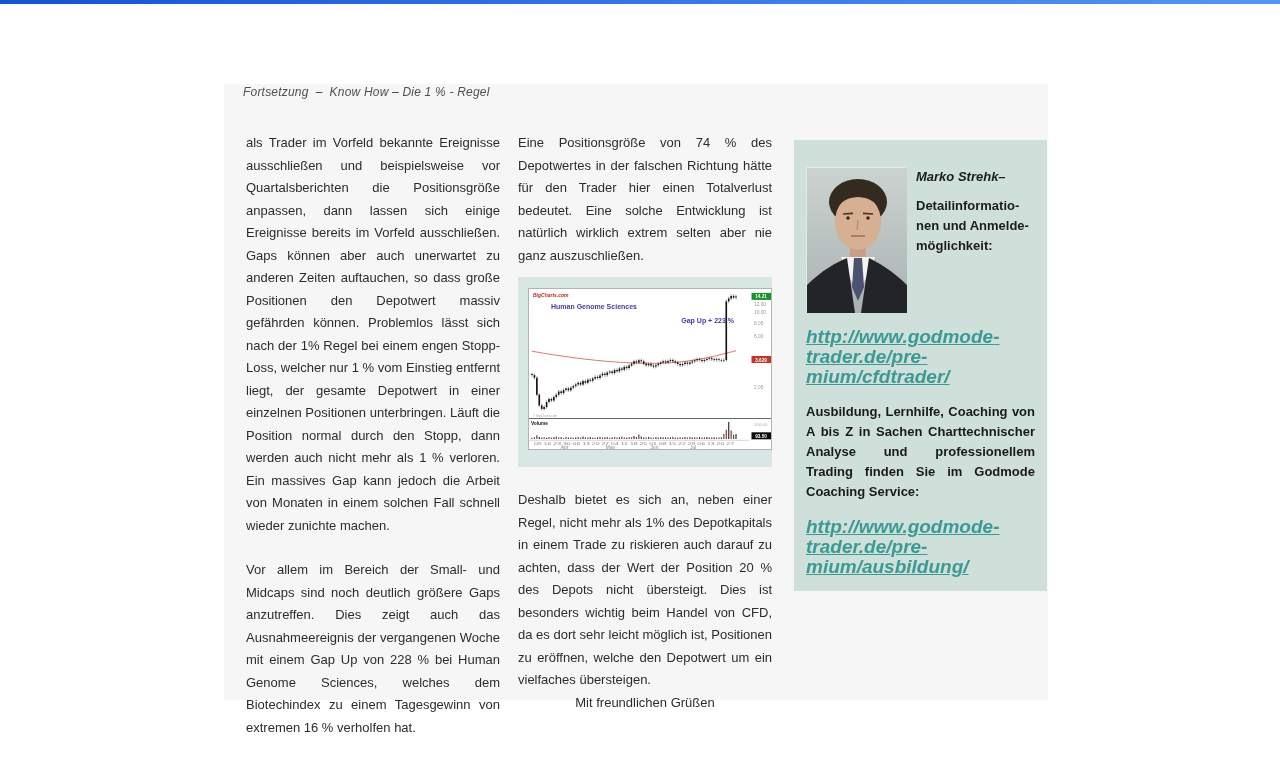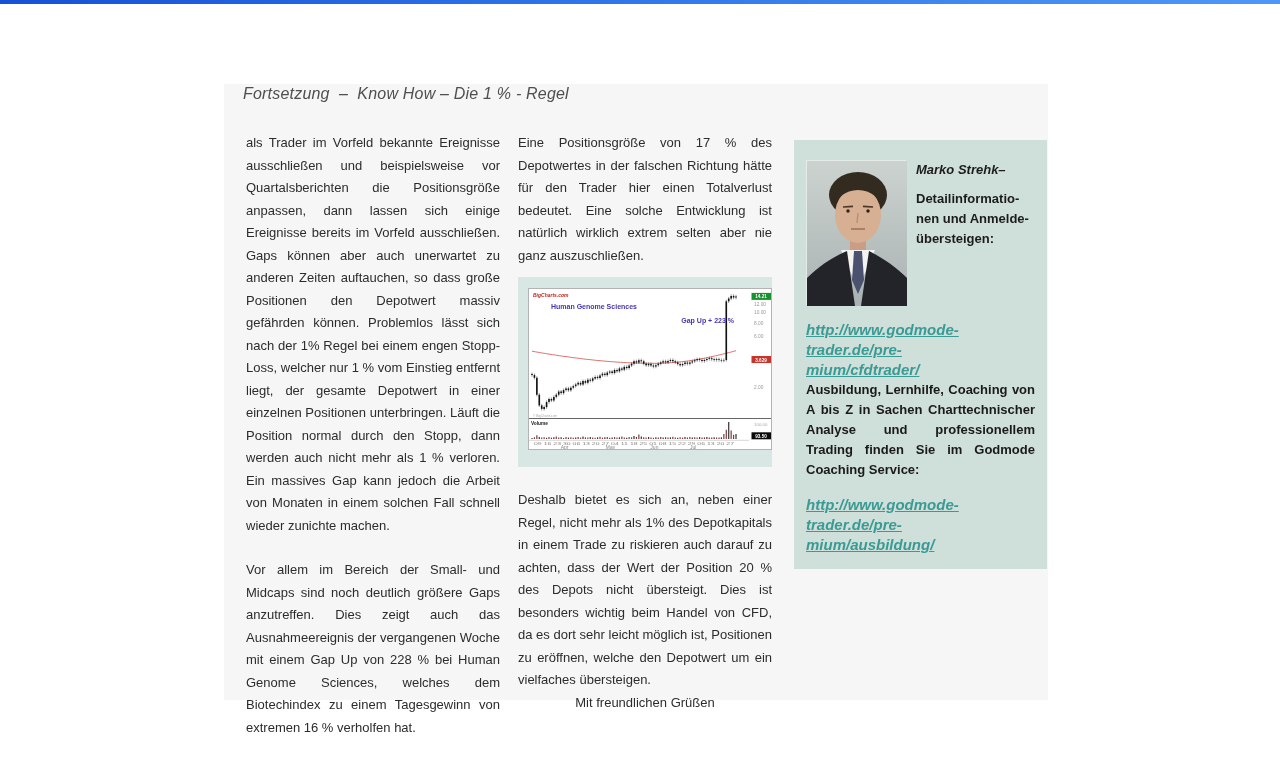--- a/index.html
+++ b/index.html
@@ -2,70 +2,70 @@
 <html><head>
 <meta charset="utf-8">
 <style>
   * { margin:0; padding:0; box-sizing:border-box; }
   html,body { width:1280px; height:768px; background:#ffffff; overflow:hidden;
     font-family:"Liberation Sans","DejaVu Sans",sans-serif; }
   .topbar { position:absolute; left:0; top:0; width:1280px; height:4px;
     background:linear-gradient(90deg,#1751d6 0%,#2f74e8 45%,#4f97f7 100%); }
   .page-block { position:absolute; left:224px; top:84px; width:824px; height:616px;
     background:#f6f6f6; }
-  .page-header { position:absolute; left:19px; top:1px; font-size:16px; font-style:italic;
+  .page-header { position:absolute; left:19px; top:1px; font-size:12px; font-style:italic;
     color:#4f4f4f; letter-spacing:0.2px; white-space:pre; }
   .col { position:absolute; top:48px; width:254px; font-size:13px; line-height:22.5px;
     color:#2c2c2c; text-align:justify; }
   .col p { margin:0; }
   .col .para-gap { margin-top:22px; }
   .col-left { left:22px; }
   .col-mid  { left:294px; }
   .closing { margin-top:24px; text-align:center; }
 
   
   .chart-frame { margin-top:10px; width:254px; height:190px; background:#d8e7e4;
     padding:11px 2px 19px 10px; }
   .chart-inner { width:244px; height:162px; background:#ffffff; border:1px solid #b3b3b3;
     position:relative; }
   .chart-inner svg { display:block; }
 
   
   .sidebar { position:absolute; left:570px; top:56px; width:253px; background:#cfdfda;
-    padding:20px 12px 14px 12px; color:#1c1c1c; }
+    padding:27px 12px 14px 12px; color:#1c1c1c; }
   .author-row { display:flex; }
   .author-photo { width:100px; height:145px; flex:0 0 100px; border:1px solid #e4ece9;
     background:#c4cbc8; }
   .author-photo svg { display:block; }
   .author-meta { margin-left:10px; width:119px; font-size:13px; line-height:20px; }
   .author-name { font-style:italic; font-weight:bold; }
   .author-role { font-style:italic; white-space:pre-line; }
   .detail-label { font-weight:bold; white-space:pre-line; margin-top:9px; }
-  .sidebar-link { display:block; margin-top:15px; font-size:15px; line-height:20px;
+  .sidebar-link { display:block; margin-top:15px; font-size:19px; line-height:20px;
     font-weight:bold; font-style:italic; color:#3a9a94; text-decoration:underline;
     white-space:pre-line; }
-  .coaching-text { font-size:13px; line-height:20px; font-weight:bold;
+  .coaching-text { margin-top:15px; font-size:13px; line-height:20px; font-weight:bold;
     text-align:justify; color:#1a1a1a; }
 </style>
 </head>
 <body>
 
 <div class="topbar"></div>
 
 <div class="page-block">
 
   <div class="page-header">Fortsetzung  –  Know How – Die 1 % - Regel</div>
 
   <div class="col col-left">
     <p>als Trader im Vorfeld bekannte Ereignisse ausschließen und beispielsweise vor Quartalsberichten die Positionsgröße anpassen, dann lassen sich einige Ereignisse bereits im Vorfeld ausschließen. Gaps können aber auch unerwartet zu anderen Zeiten auftauchen, so dass große Positionen den Depotwert massiv gefährden können. Problemlos lässt sich nach der 1% Regel bei einem engen Stopp-Loss, welcher nur 1 % vom Einstieg entfernt liegt, der gesamte Depotwert in einer einzelnen Positionen unterbringen. Läuft die Position normal durch den Stopp, dann werden auch nicht mehr als 1 % verloren. Ein massives Gap kann jedoch die Arbeit von Monaten in einem solchen Fall schnell wieder zunichte machen.</p>
     <p class="para-gap">Vor allem im Bereich der Small- und Midcaps sind noch deutlich größere Gaps anzutreffen. Dies zeigt auch das Ausnahmeereignis der vergangenen Woche mit einem Gap Up von 228 % bei Human Genome Sciences, welches dem Biotechindex zu einem Tagesgewinn von extremen 16 % verholfen hat.</p>
   </div>
 
   <div class="col col-mid">
-    <p>Eine Positionsgröße von 17 % des Depotwertes in der falschen Richtung hätte für den Trader hier einen Totalverlust bedeutet. Eine solche Entwicklung ist natürlich wirklich extrem selten aber nie ganz auszuschließen.</p>
+    <p>Eine Positionsgröße von 74 % des Depotwertes in der falschen Richtung hätte für den Trader hier einen Totalverlust bedeutet. Eine solche Entwicklung ist natürlich wirklich extrem selten aber nie ganz auszuschließen.</p>
 
     <div class="chart-frame">
       <div class="chart-inner" id="chart">
           <svg xmlns="http://www.w3.org/2000/svg" viewBox="0 0 242 160" width="242" height="160">
             <polyline points="3.0,62.2 6.4,62.8 9.8,63.4 13.2,64.0 16.6,64.5 20.0,65.1 23.4,65.6 26.8,66.1 30.2,66.7 33.6,67.2 37.0,67.6 40.4,68.1 43.8,68.6 47.2,69.0 50.6,69.4 54.0,69.9 57.4,70.3 60.8,70.6 64.2,71.0 67.6,71.4 71.0,71.7 74.4,72.0 77.8,72.3 81.2,72.6 84.6,72.8 88.0,73.1 91.4,73.3 94.8,73.5 98.2,73.7 101.6,73.8 105.0,73.9 108.4,74.1 111.8,74.2 115.2,74.2 118.6,74.3 122.0,74.3 125.4,74.3 128.8,74.3 132.2,74.2 135.6,74.1 139.0,73.9 142.4,73.7 145.8,73.4 149.2,73.1 152.6,72.7 156.0,72.3 159.4,71.9 162.8,71.4 166.2,70.8 169.6,70.3 173.0,69.6 176.4,69.0 179.8,68.3 183.2,67.6 186.6,66.8 190.0,66.0 193.4,65.2 196.8,64.4 200.2,63.5 203.6,62.6 207.0,61.7" fill="none" stroke="#d4504a" stroke-width="0.8"></polyline>
             <line x1="3.00" x2="3.00" y1="83.5" y2="87.7" stroke="#333" stroke-width="0.5"></line>
             <line x1="3.00" x2="3.00" y1="85.1" y2="86.1" stroke="#111111" stroke-width="1.6"></line>
             <line x1="5.43" x2="5.43" y1="84.5" y2="90.5" stroke="#333" stroke-width="0.5"></line>
             <line x1="5.43" x2="5.43" y1="86.1" y2="88.8" stroke="#111111" stroke-width="1.6"></line>
             <line x1="7.86" x2="7.86" y1="87.2" y2="107.4" stroke="#333" stroke-width="0.5"></line>
@@ -375,21 +375,21 @@
           <polygon points="34,89 68,89 51,128" fill="#f3f3f1"></polygon>
           <polygon points="47,90 55,90 57,119 51,133 45,119" fill="#4b5270"></polygon>
           <path d="M0,145 L0,117 C14,103 30,94 40,90 L48,145 Z" fill="#23232a"></path>
           <path d="M100,145 L100,117 C86,103 70,94 62,90 L54,145 Z" fill="#23232a"></path>
         </svg>
       </div>
       <div class="author-meta">
         <div class="author-name">Marko Strehk–</div>
         <div class="detail-label">Detailinformatio-
 nen und Anmelde-
-übersteigen:</div>
+möglichkeit:</div>
       </div>
     </div>
     <a class="sidebar-link" href="#">http://www.godmode-trader.de/pre-
 mium/cfdtrader/</a>
     <div class="coaching-text">Ausbildung, Lernhilfe, Coaching von A bis Z in Sachen Charttechnischer Analyse und professionellem Trading finden Sie im Godmode Coaching Service:</div>
     <a class="sidebar-link" href="#">http://www.godmode-trader.de/pre-
 mium/ausbildung/</a>
   </div>
 
 </div>

